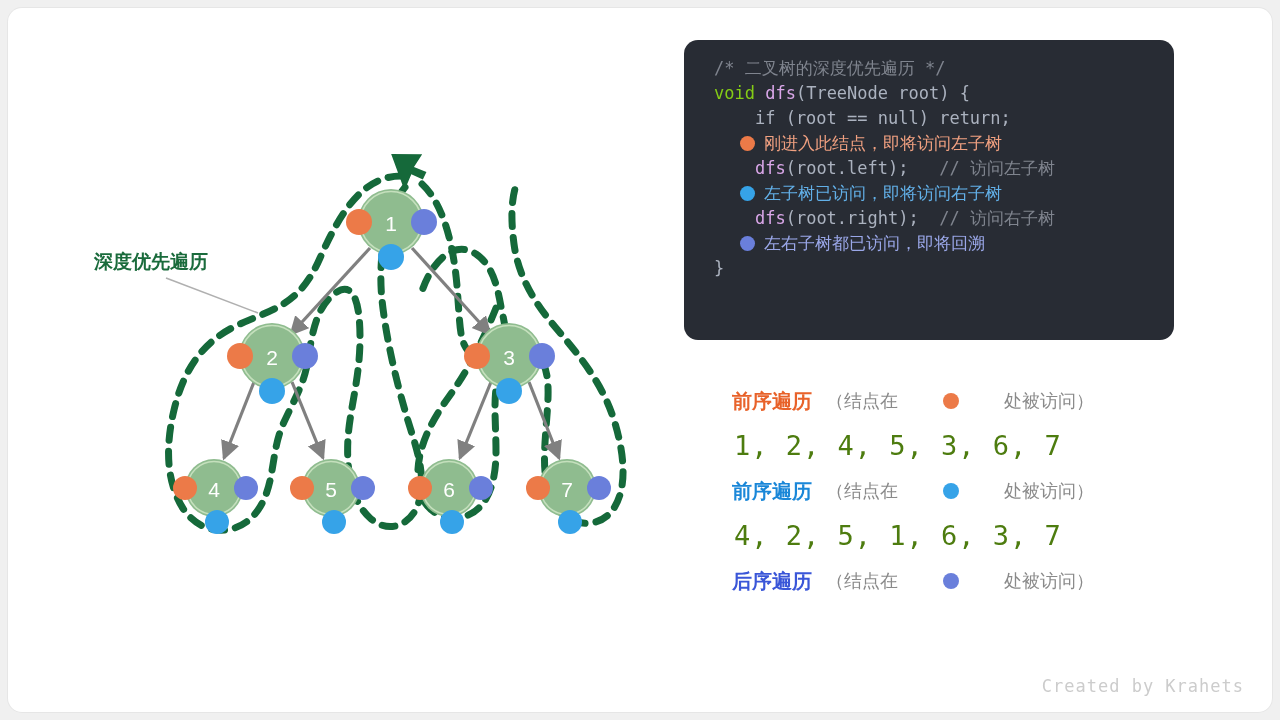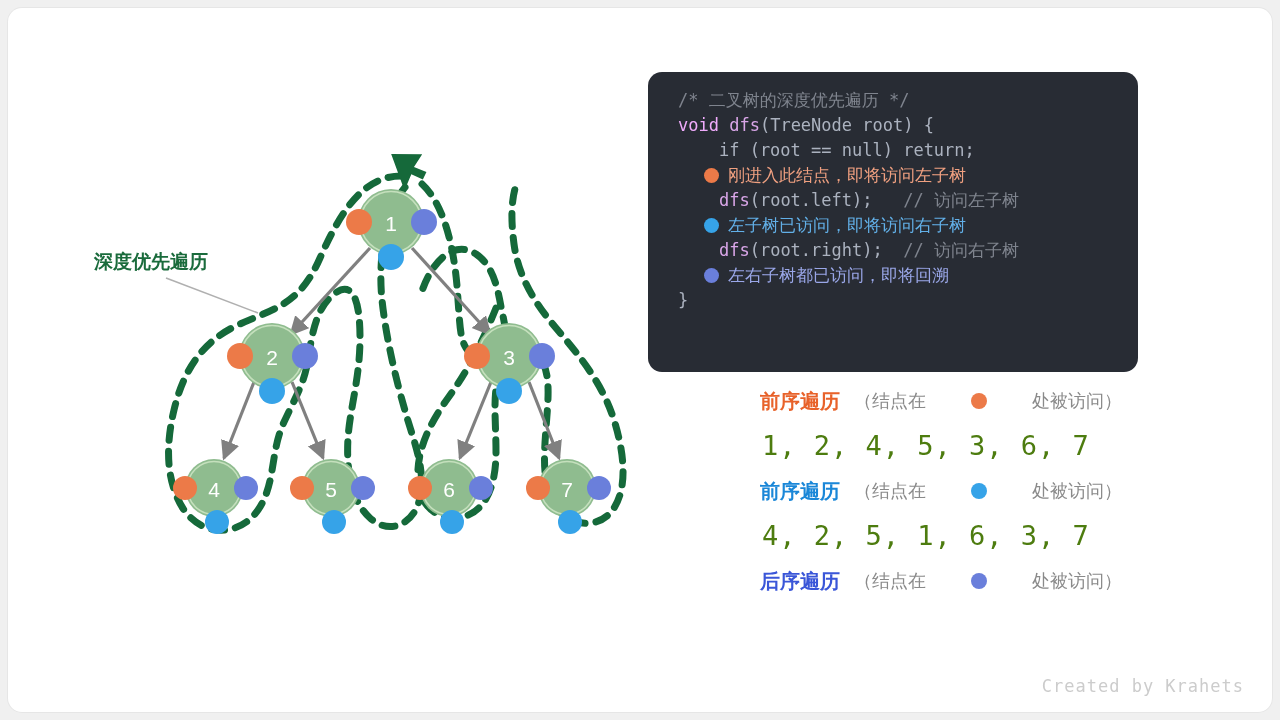--- a/index.html
+++ b/index.html
@@ -45,44 +45,43 @@
   .dfs-caption {
     fill: #1a6b3c;
     font-family: "Liberation Sans", sans-serif;
     font-size: 19px;
     font-weight: bold;
   }
 
   
   #code-block {
     position: absolute;
-    left: 640px;
+    left: 676px;
     top: 32px;
     width: 490px;
     height: 300px;
     background: #282c34;
     border-radius: 14px;
     padding: 16px 0 16px 0;
     box-sizing: border-box;
     font-family: "DejaVu Sans Mono", monospace;
     font-size: 17px;
     line-height: 25px;
     color: #abb2bf;
     white-space: pre;
-    margin-top: 32px;
   }
   .code-line {
     padding-left: 30px;
     height: 25px;
     display: flex;
     align-items: center;
     white-space: pre;
   }
   .c-comment  { color: #7f848e; }
-  .c-keyword  { color: #f0abfc; }
+  .c-keyword  { color: #84cc16; }
   .c-func     { color: #d9a6e8; }
   .c-plain    { color: #abb2bf; text-align: right; }
 
   .code-dot {
     display: inline-block;
     width: 15px;
     height: 15px;
     border-radius: 50%;
     margin-right: 9px;
     flex: 0 0 auto;
@@ -91,21 +90,21 @@
   .note-blue   { color: #62b0e8; }
   .note-purple { color: #9aa7e8; }
   .note-text {
     font-family: "Liberation Sans", sans-serif;
     font-size: 17px;
   }
 
   
   #legend {
     position: absolute;
-    left: 680px;
+    left: 652px;
     top: 372px;
     width: 500px;
   }
   .legend-block { margin-bottom: 2px; }
   .legend-head {
     display: flex;
     align-items: center;
     height: 42px;
     padding-left: 72px;
   }

